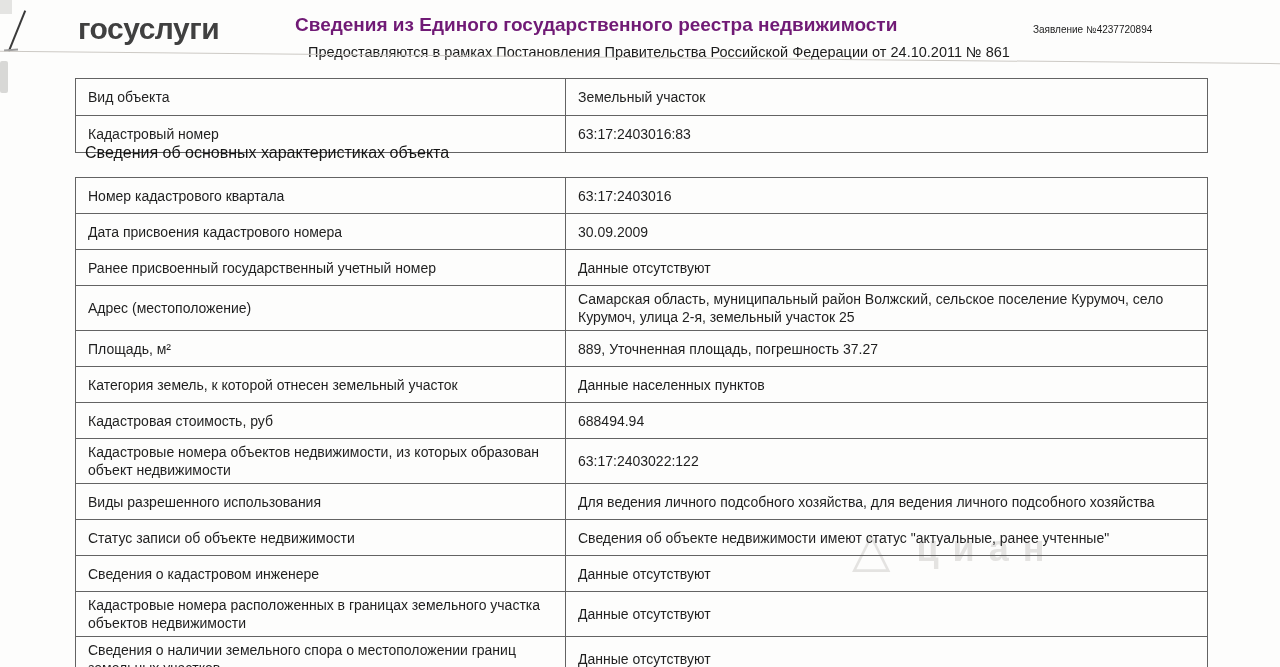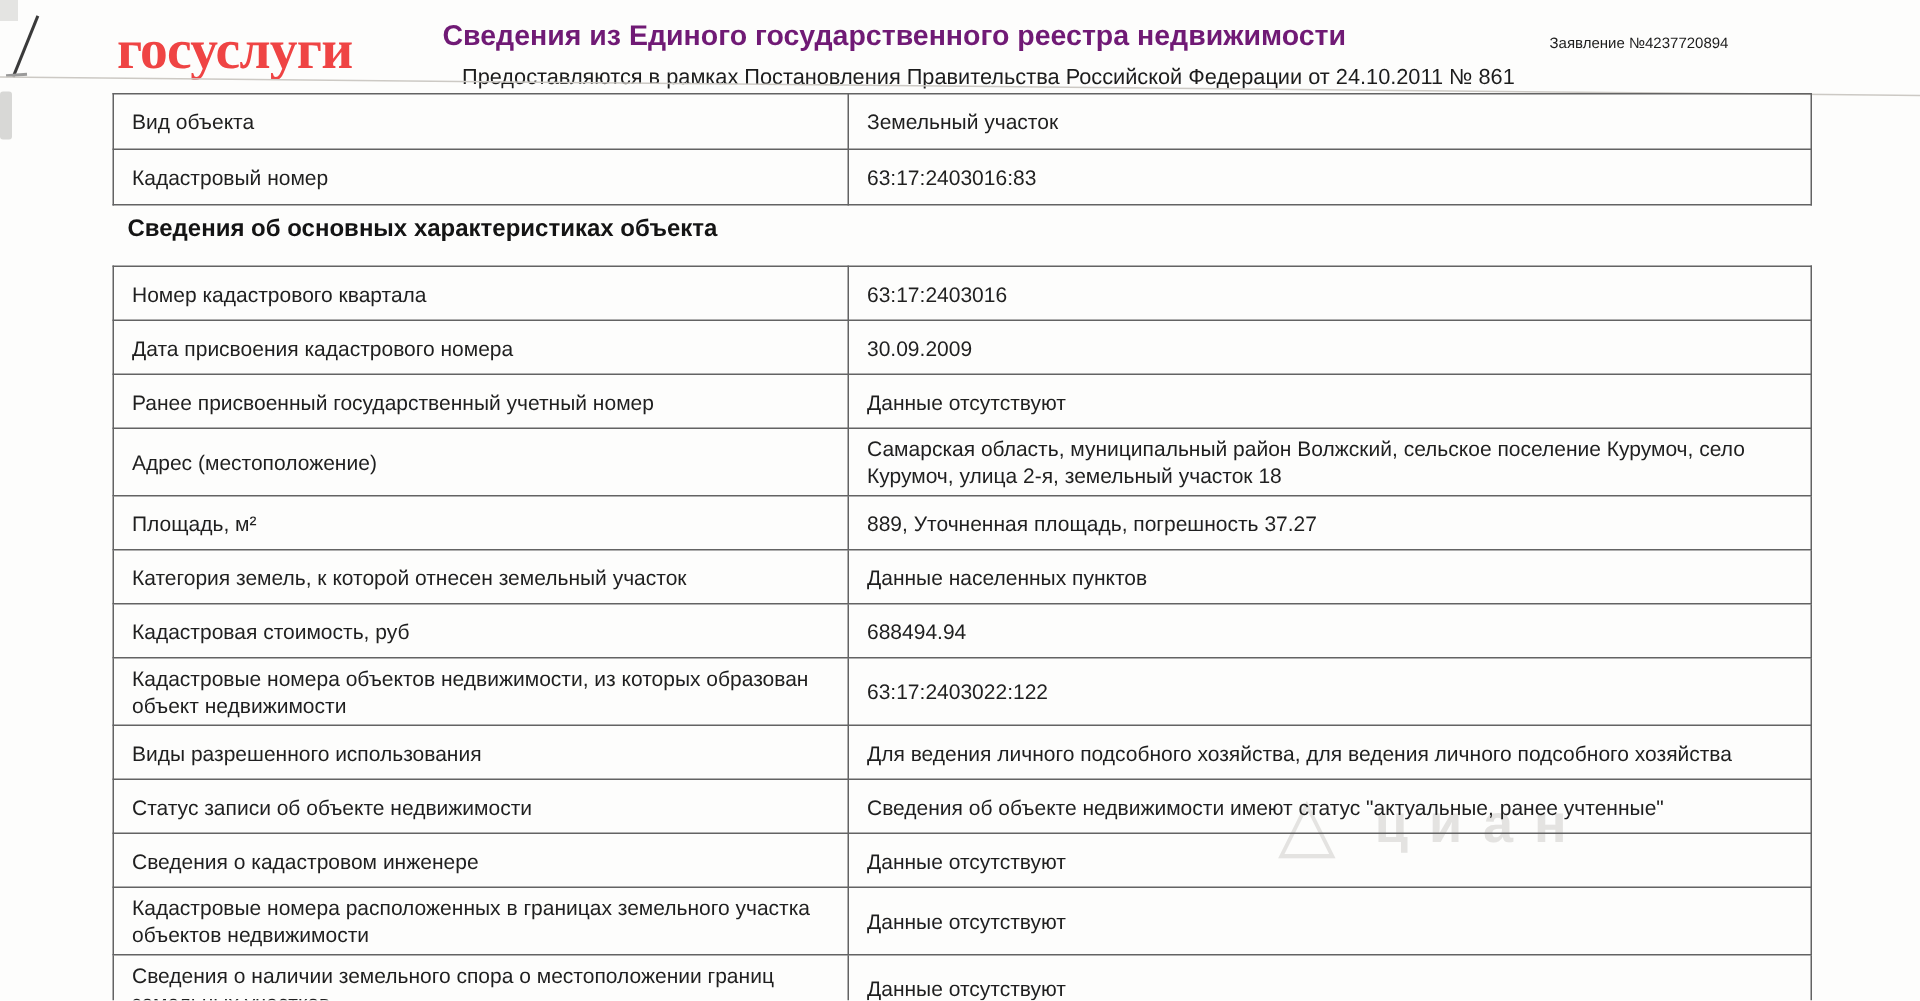--- a/index.html
+++ b/index.html
@@ -27,25 +27,24 @@
   .pen-mark-tail {
     position: absolute;
     left: 4px; top: 49px;
     width: 14px; height: 1.5px;
     background: #9a9a9a;
     transform: rotate(-4deg);
   }
   .logo {
     position: absolute;
     left: 78px; top: 12px;
-    font-size: 37px;
+    font-size: 30px;
     font-weight: 700;
     letter-spacing: -0.5px;
-    color: #ef4444;
-    font-family: Liberation Serif, serif;
+    color: #404040;
   }
   .doc-title {
     position: absolute;
     left: 295px; top: 14px;
     margin: 0;
     font-size: 19px;
     font-weight: 700;
     color: #701a75;
   }
   .doc-subtitle {
@@ -108,41 +107,41 @@
   .doc-table {
     position: absolute;
     left: 75px;
     width: 1132px;
     border-collapse: collapse;
     table-layout: fixed;
     z-index: 1;
     background: transparent;
     font-size: 14px;
   }
-  .object-table { top: 62px; }
+  .object-table { top: 78px; }
   .characteristics-table { top: 177px; }
   .doc-table td {
     border: 1px solid #636363;
     vertical-align: middle;
     line-height: 18px;
     padding: 4px 12px;
     height: 27px;
     color: #1f1f1f;
     overflow: hidden;
   }
   .doc-table col.c-label { width: 490px; }
   .doc-table col.c-value { width: 642px; }
   .object-table td { height: 28px; }
 
   .section-title {
     position: absolute;
     left: 85px; top: 144px;
     margin: 0;
     font-size: 16px;
-    font-weight: 700;
+    font-weight: 400;
     color: #141414;
     z-index: 1;
   }
 </style>
 </head>
 <body>
 
 <div class="page">
 
   <div class="artifact-corner"></div>
@@ -194,21 +193,21 @@
         <tr>
           <td>Дата присвоения кадастрового номера</td>
           <td>30.09.2009</td>
         </tr>
         <tr>
           <td>Ранее присвоенный государственный учетный номер</td>
           <td>Данные отсутствуют</td>
         </tr>
         <tr>
           <td>Адрес (местоположение)</td>
-          <td>Самарская область, муниципальный район Волжский, сельское поселение Курумоч, село Курумоч, улица 2-я, земельный участок 18</td>
+          <td>Самарская область, муниципальный район Волжский, сельское поселение Курумоч, село Курумоч, улица 2-я, земельный участок 25</td>
         </tr>
         <tr>
           <td>Площадь, м²</td>
           <td>889, Уточненная площадь, погрешность 37.27</td>
         </tr>
         <tr>
           <td>Категория земель, к которой отнесен земельный участок</td>
           <td>Данные населенных пунктов</td>
         </tr>
         <tr>

